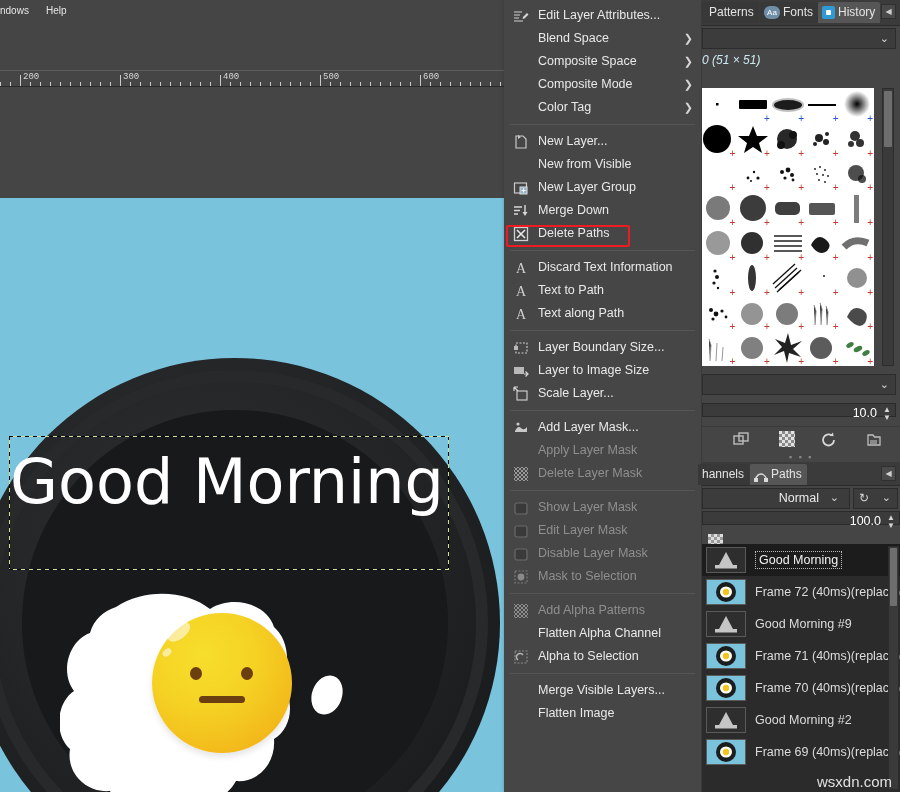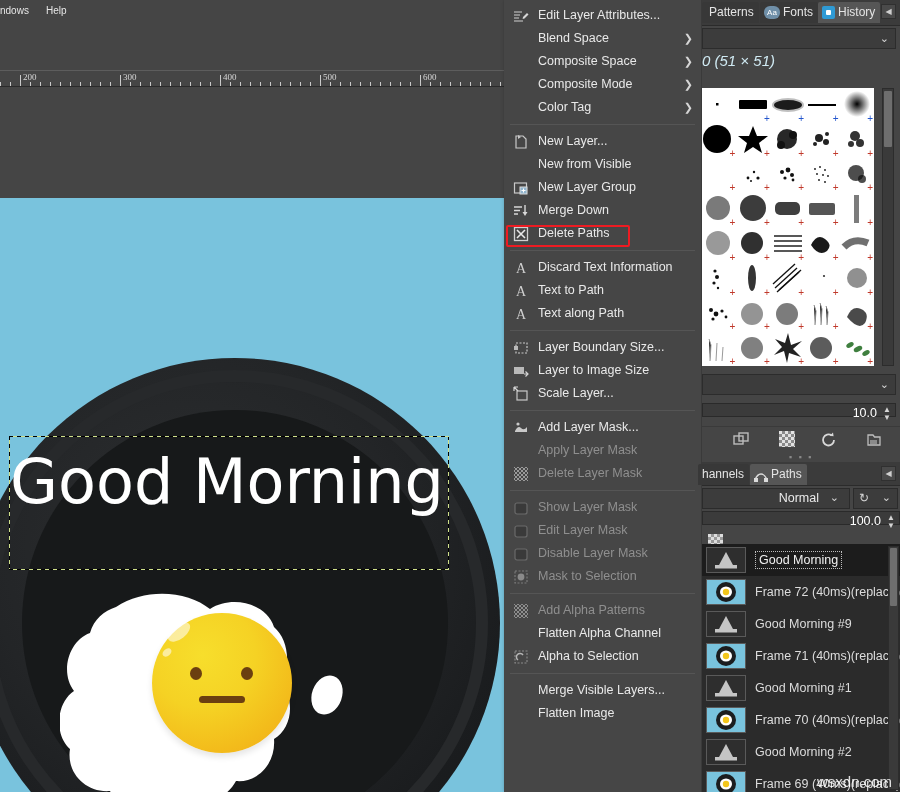--- a/index.html
+++ b/index.html
@@ -17,21 +17,21 @@
   #editor { position: absolute; left: 0; top: 0; width: 504px; height: 792px; background: #454545; }
 
   #menubar { position: absolute; left: 0; top: 0; width: 504px; height: 28px; background: #454545; }
   .menubar-item { position: absolute; top: 5px; font-size: 10px; color: #e6e6e6; }
 
   #ruler-h { position: absolute; left: 0; top: 70px; width: 504px; height: 17px;
              background: #454545; border-top: 1px solid #5d5d5d; border-bottom: 1px solid #2b2b2b; overflow: hidden; }
   .rtick { position: absolute; bottom: 0; width: 1px; background: #c9c9c9; }
   .rtick.major { height: 11px; }
   .rtick.minor { height: 4px; }
-  .rlabel { position: absolute; top: 1px; font-size: 9px; color: #d8d8d8; font-family: Liberation Serif, serif; }
+  .rlabel { position: absolute; top: 1px; font-size: 9px; color: #d8d8d8; font-family: Liberation Mono, monospace; }
 
   #canvas-pad { position: absolute; left: 0; top: 87px; width: 504px; height: 111px; background: #454545; }
 
   
   #canvas { position: absolute; left: 0; top: 198px; width: 504px; height: 594px; overflow: hidden; background: #79c3dd; }
   #pan { position: absolute; left: -30px; top: 160px; width: 530px; height: 530px; border-radius: 50%;
          background: radial-gradient(circle at 42% 36%, #2d2f31 0%, #232527 45%, #1b1d1f 70%, #141517 100%); }
   #pan-inner { position: absolute; left: 52px; top: 52px; width: 426px; height: 426px; border-radius: 50%;
          background: #17191a; }
   #pan-rim { position: absolute; left: 12px; top: 12px; width: 506px; height: 506px; border-radius: 50%;
@@ -86,21 +86,21 @@
   .tabrow { position: relative; height: 24px; background: #3b3b3b; border-bottom: 1px solid #2b2b2b; }
   .tab { position: absolute; top: 2px; height: 21px; line-height: 21px; padding: 0 5px 0 4px; font-size: 12px;
          color: #e4e4e4; background: #383838; border-radius: 2px 2px 0 0; display: flex; align-items: center; gap: 3px; }
   .tab.active { background: #565656; }
   .tabminibtn { position: absolute; right: 4px; top: 4px; width: 15px; height: 15px; background: #4a4a4a;
                 border: 1px solid #303030; color: #cfcfcf; font-size: 8px; line-height: 13px; text-align: center; }
 
   .combo { position: relative; height: 21px; background: #3c3c3c; border: 1px solid #2c2c2c; margin: 2px 0 0 0; }
   .combo .chev { position: absolute; right: 6px; top: 3px; color: #d8d8d8; font-size: 11px; }
 
-  #brush-name { position: relative; height: 17px; font-size: 15px; color: #cfe9f2; font-style: italic;
+  #brush-name { position: relative; height: 17px; font-size: 12px; color: #cfe9f2; font-style: italic;
                 padding-left: 0px; line-height: 17px; overflow: hidden; }
 
   #brushgrid { position: absolute; left: 0px; top: 88px; width: 172px; height: 278px; background: #ffffff;
                overflow: hidden; }
   .brushcell { position: absolute; width: 34.4px; height: 34.75px; overflow: hidden; }
   .plus { position: absolute; right: 1px; bottom: 0px; font-size: 10px; color: #111; line-height: 9px; }
   .plus.red { color: #c0392b; }
   .plus.blue { color: #2255cc; }
 
   .vscroll { position: absolute; width: 11px; background: #3a3a3a; border: 1px solid #2c2c2c; }
@@ -653,28 +653,20 @@
       <div class="lrow">
         <div class="lthumb" style="background: rgb(121, 195, 221);"><svg width="38" height="24" viewBox="0 0 38 24">
             <rect width="38" height="24" fill="#79c3dd"></rect>
             <circle cx="19" cy="12" r="10" fill="#1b1d1f"></circle>
             <ellipse cx="19" cy="12" rx="6" ry="5.5" fill="#fff"></ellipse>
             <circle cx="19" cy="12" r="3.2" fill="#f3c61b"></circle>
           </svg></div>
         <div class="lname">Frame 71  (40ms)(replace)</div>
       </div>
       <div class="lrow">
-        <div class="lthumb" style="background: rgb(47, 47, 47);"><svg width="38" height="24" viewBox="0 0 38 24">
-            <rect width="38" height="24" fill="#2e2e2e"></rect>
-            <path d="M19,4 L26,17 L12,17 Z" fill="#c5c5c5"></path>
-            <rect x="8" y="17" width="22" height="3.5" fill="#c5c5c5"></rect>
-          </svg></div>
-        <div class="lname">Good Morning #1</div>
-      </div>
-      <div class="lrow">
         <div class="lthumb" style="background: rgb(121, 195, 221);"><svg width="38" height="24" viewBox="0 0 38 24">
             <rect width="38" height="24" fill="#79c3dd"></rect>
             <circle cx="19" cy="12" r="10" fill="#1b1d1f"></circle>
             <ellipse cx="19" cy="12" rx="6" ry="5.5" fill="#fff"></ellipse>
             <circle cx="19" cy="12" r="3.2" fill="#f3c61b"></circle>
           </svg></div>
         <div class="lname">Frame 70  (40ms)(replace)</div>
       </div>
       <div class="lrow">
         <div class="lthumb" style="background: rgb(47, 47, 47);"><svg width="38" height="24" viewBox="0 0 38 24">

